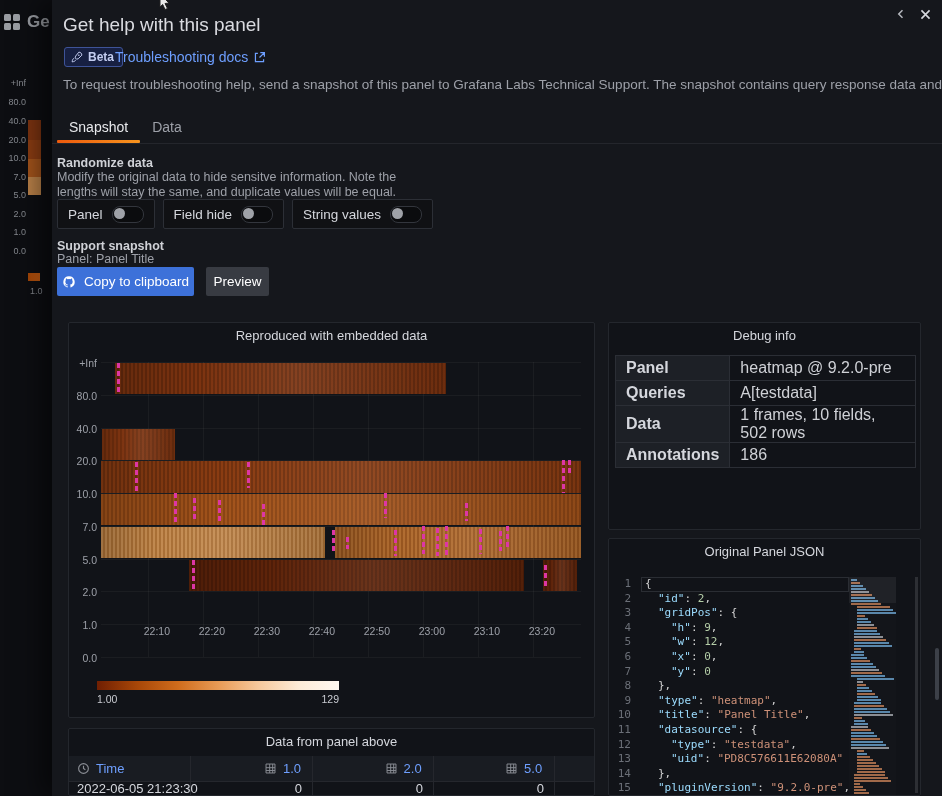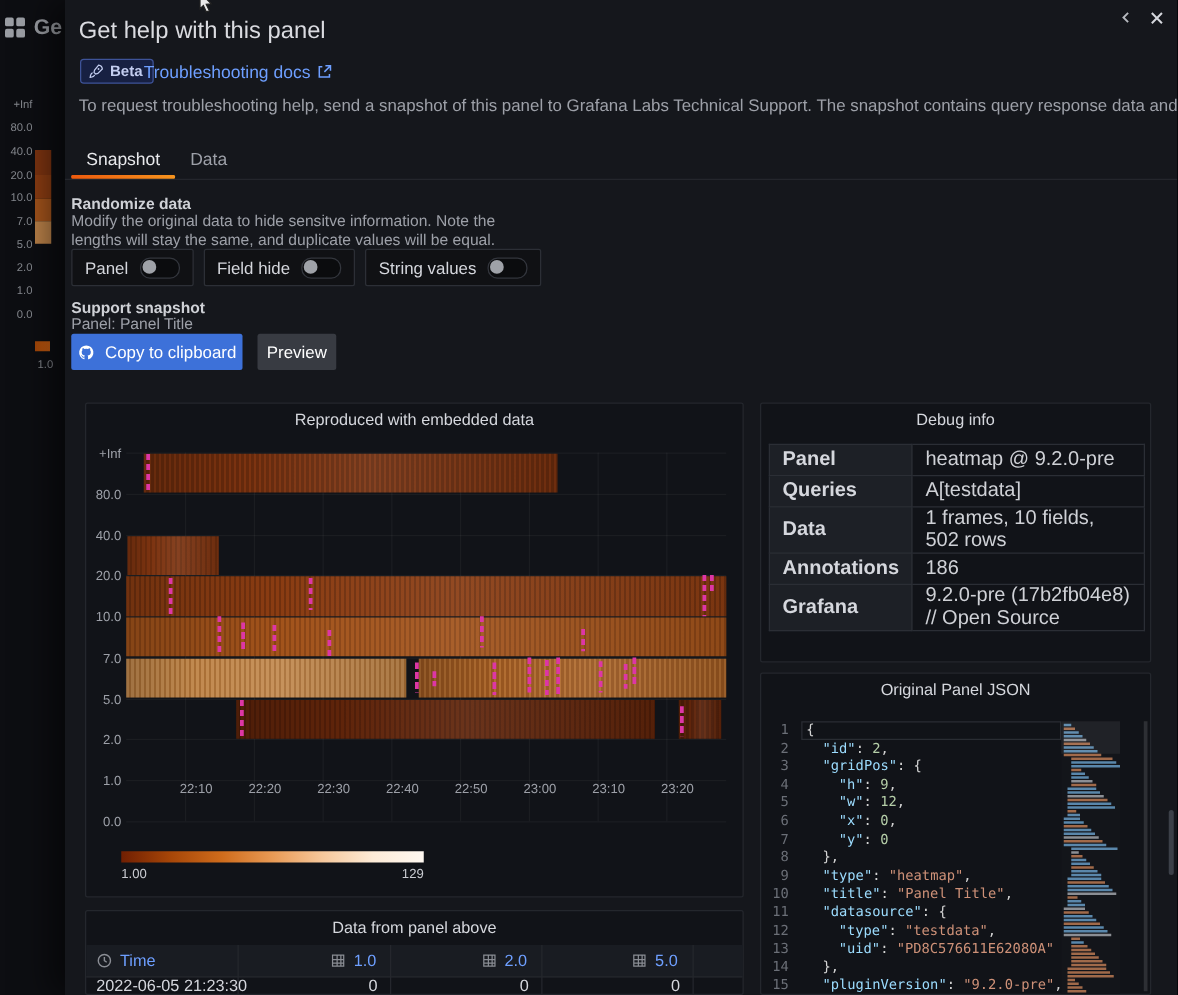--- a/index.html
+++ b/index.html
@@ -319,24 +319,20 @@
               <td class="k">Queries</td>
               <td class="v">A[testdata]</td>
             </tr>
             <tr>
               <td class="k">Data</td>
               <td class="v">1 frames, 10 fields, 502 rows</td>
             </tr>
             <tr>
               <td class="k">Annotations</td>
               <td class="v">186</td>
-            </tr>
-            <tr>
-              <td class="k">Grafana</td>
-              <td class="v">9.2.0-pre (17b2fb04e8) // Open Source</td>
             </tr>
           </tbody>
         </table>
     </div>
 
     <div class="panel" id="json-panel">
       <div class="panel-title">Original Panel JSON</div>
       <div class="cur-line"></div>
       <div id="code">
           <div class="code-line"><span class="lineno">1</span><span class="tk-p">{</span></div>

